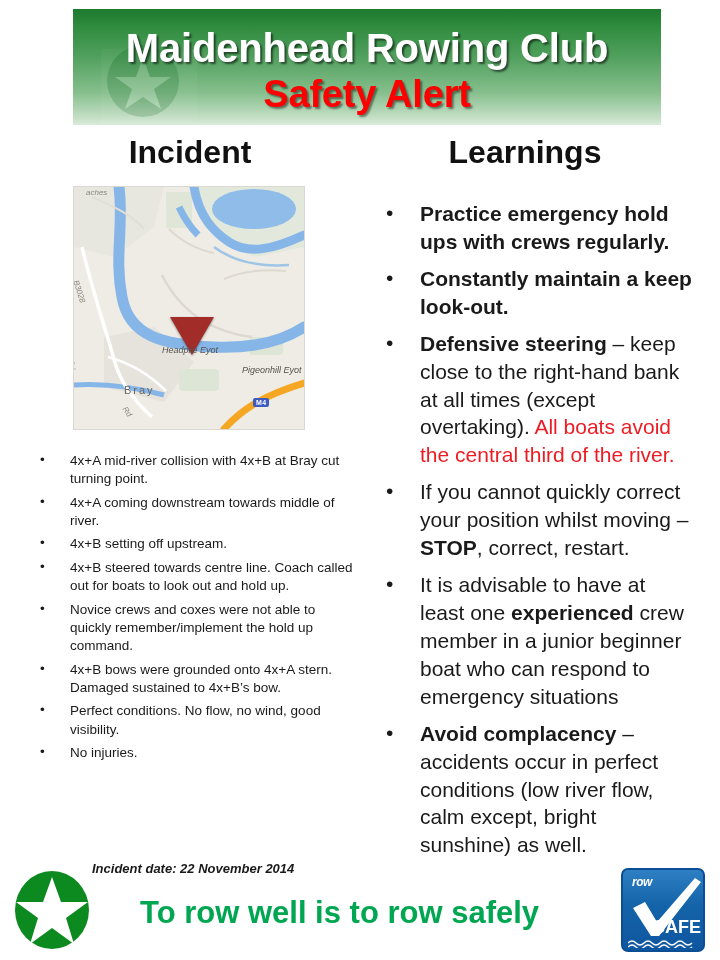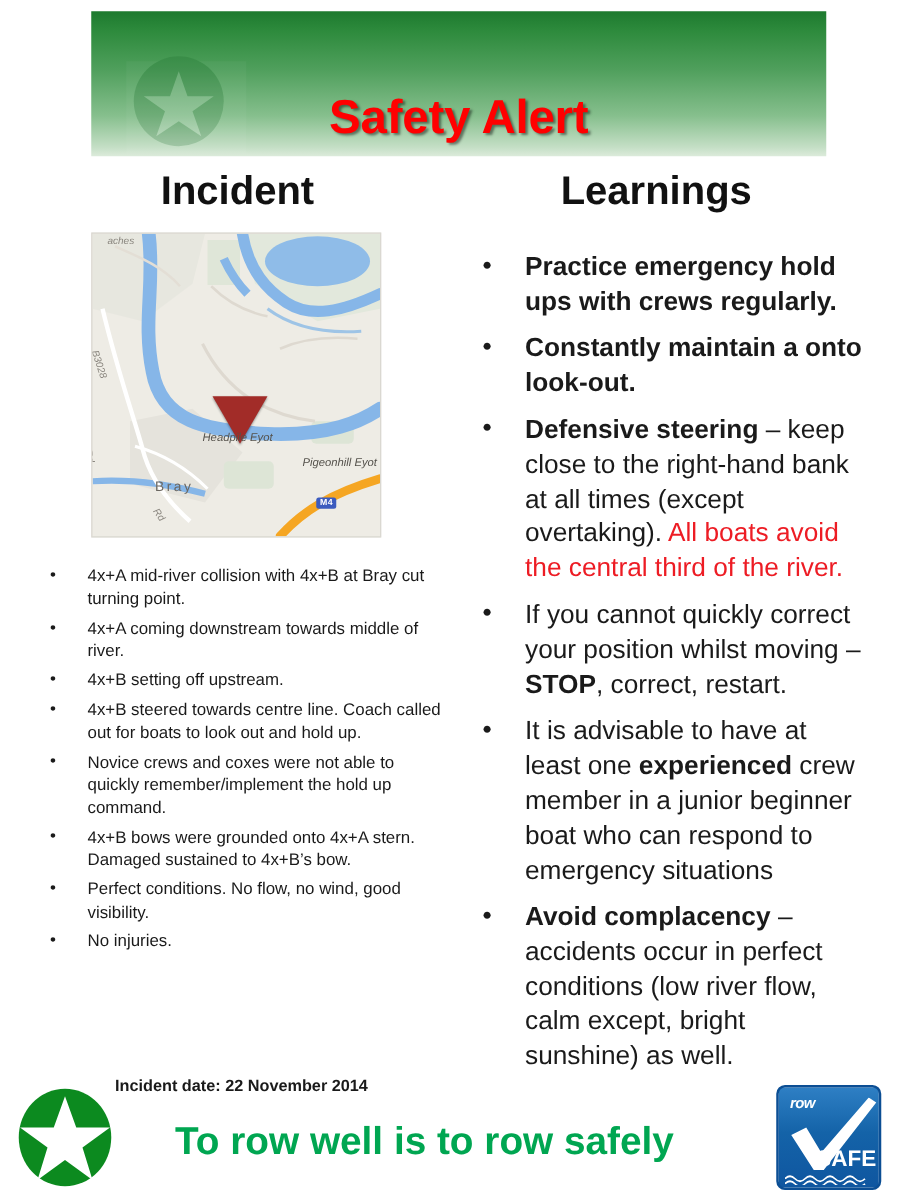--- a/index.html
+++ b/index.html
@@ -190,20 +190,21 @@
     left: 14px;
     top: 869px;
     width: 76px;
     height: 82px;
   }
   .footer-date {
     position: absolute;
     left: 92px;
     top: 861px;
     font-size: 13px;
+    font-style: italic;
     font-weight: bold;
     color: #1a1a1a;
     white-space: nowrap;
   }
   .footer-tagline {
     position: absolute;
     left: 140px;
     top: 895px;
     font-size: 31px;
     font-weight: bold;
@@ -246,20 +247,21 @@
 <body>
 
 <div class="banner">
   <div class="banner-watermark">
     <div class="wm-box"></div>
     <div class="wm-circle"></div>
     <svg width="96" height="80" viewBox="0 0 96 80" style="position:absolute;left:0;top:0;">
       <polygon points="42,14 49,34 70,34 53,46 60,66 42,54 24,66 31,46 14,34 35,34" fill="#ffffff" opacity="0.85"></polygon>
     </svg>
   </div>
+  <div class="banner-title">Maidenhead Rowing Club</div>
   <div class="banner-subtitle">Safety Alert</div>
 </div>
 
 <div class="heading" id="heading-incident">Incident</div>
 <div class="heading" id="heading-learnings">Learnings</div>
 
 <div class="map">
   <svg width="230" height="242" viewBox="0 0 230 242">
     <rect x="0" y="0" width="230" height="242" fill="#eeece5"></rect>
 
@@ -305,21 +307,21 @@
     <li>4x+B setting off upstream.</li>
     <li>4x+B steered towards centre line. Coach called out for boats to look out and hold up.</li>
     <li>Novice crews and coxes were not able to quickly remember/implement  the hold up command.</li>
     <li>4x+B bows were grounded onto 4x+A stern. Damaged sustained to 4x+B’s bow.</li>
     <li>Perfect conditions. No flow, no wind, good visibility.</li>
     <li>No injuries.</li>
   </ul>
 
 <ul class="bullets" id="learnings-list">
     <li><span class="b">Practice emergency hold ups with crews regularly.</span></li>
-    <li><span class="b">Constantly  maintain a onto look-out.</span></li>
+    <li><span class="b">Constantly  maintain a keep look-out.</span></li>
     <li><span class="b">Defensive steering</span><span> – keep close to the right-hand bank at all times (except overtaking). </span><span class="red">All boats avoid the central third of the river.</span></li>
     <li><span>If you cannot quickly correct your position whilst moving – </span><span class="b">STOP</span><span>, correct, restart.</span></li>
     <li><span>It is advisable to have at least one </span><span class="b">experienced</span><span> crew member in a junior beginner boat who can respond to emergency situations</span></li>
     <li><span class="b">Avoid complacency</span><span> – accidents occur in perfect conditions (low river flow, calm except, bright sunshine) as well.</span></li>
   </ul>
 
 <svg class="footer-star" viewBox="0 0 76 82">
   <ellipse cx="38" cy="41" rx="37" ry="39" fill="#0c8a1f"></ellipse>
   <polygon points="38,8 47,33 74,33 52,49 60,75 38,59 16,75 24,49 2,33 29,33" fill="#ffffff"></polygon>
 </svg>

